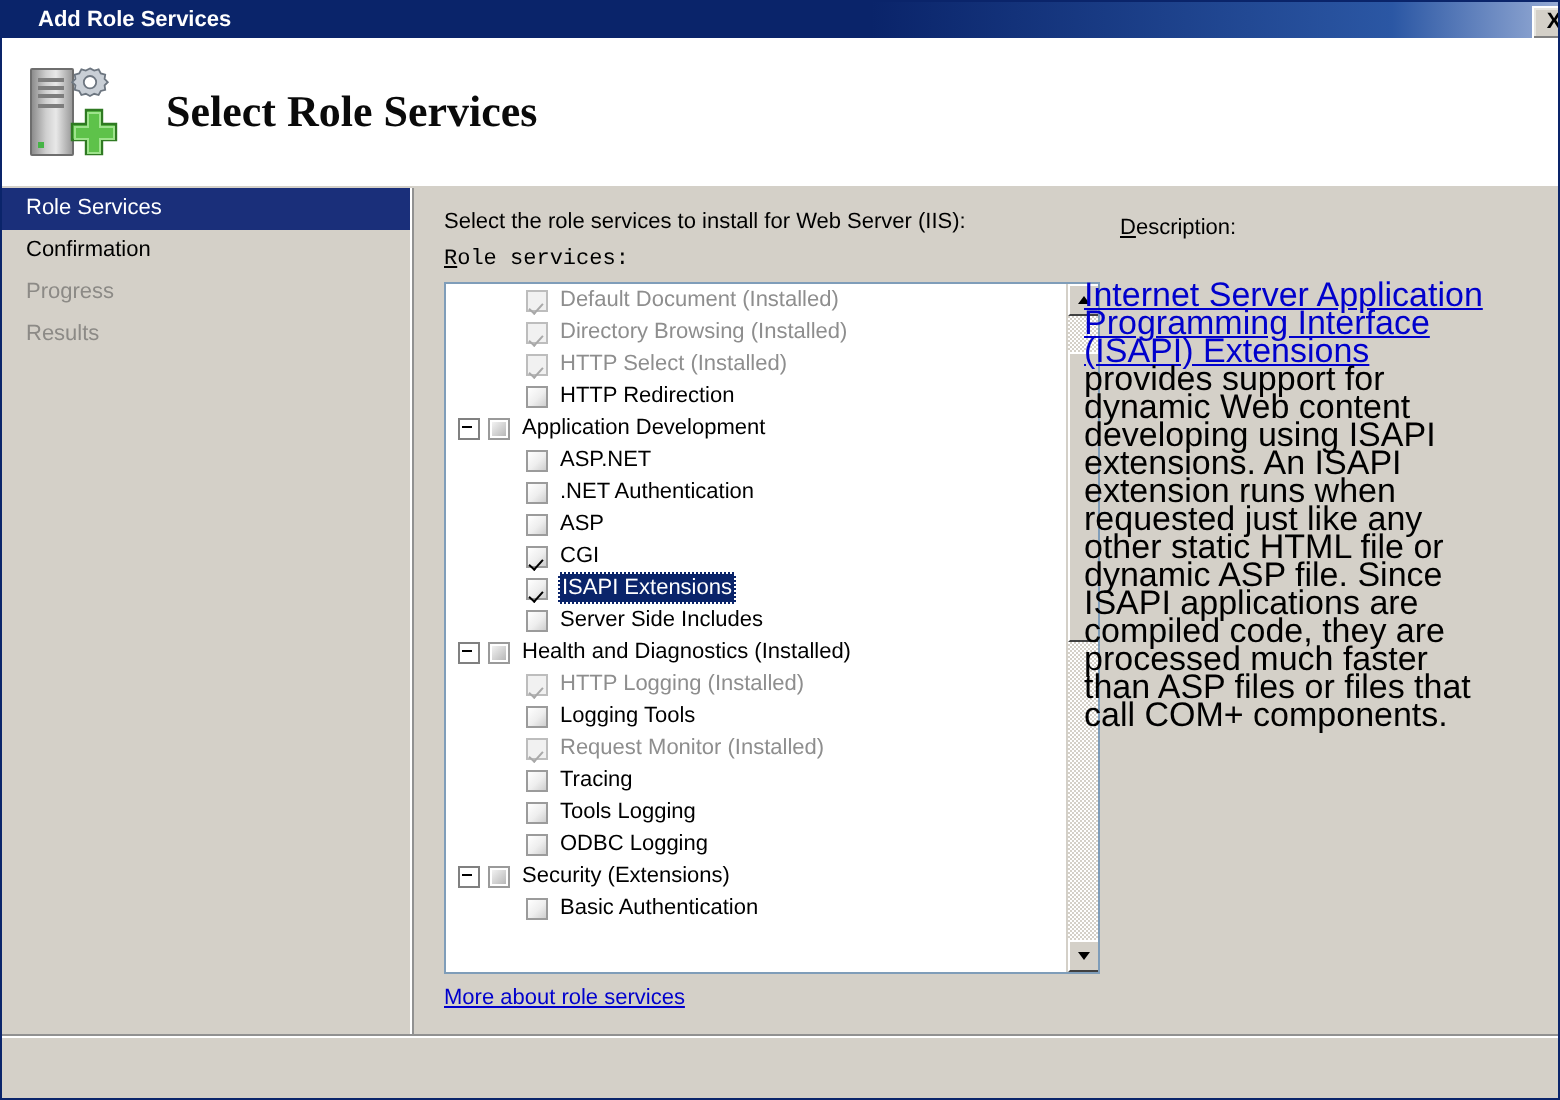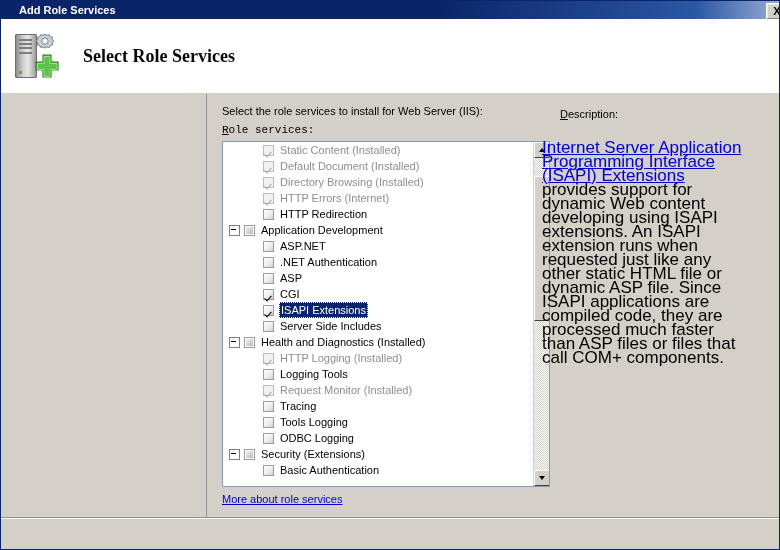--- a/index.html
+++ b/index.html
@@ -44,21 +44,21 @@
   .header{
     position:absolute;left:0;top:18px;width:778px;height:74px;
     background:#ffffff;
     display:flex;align-items:center;
     border-bottom:1px solid #d4d0c8;
   }
   .hdr-icon{
     position:relative;width:56px;height:52px;margin-left:10px;flex:0 0 auto;
   }
   .hdr-title{
-    font-size:18px;font-weight:bold;color:#0a0a0a;margin-left:16px;
+    font-size:22px;font-weight:bold;color:#0a0a0a;margin-left:16px;
     font-family:"Liberation Serif", serif;
   }
 
   
   .tower{
     position:absolute;left:4px;top:4px;width:20px;height:42px;
     background:linear-gradient(to right,#8d8d8d 0%,#cfcfcf 35%,#e8e8e8 60%,#9a9a9a 100%);
     border:1px solid #6e6e6e;border-radius:1px;
   }
   .tower .slot{
@@ -252,48 +252,57 @@
         <circle cx="12" cy="9.1" r="3.1" fill="#ffffff" stroke="#6d7680" stroke-width="0.9"></circle>
       </svg>
       <svg class="plus" viewBox="0 0 28 28">
         <path d="M10 3h8v7h7v8h-7v7h-8v-7H3v-8h7z" fill="#5ec24a" stroke="#2f7a22" stroke-width="1.2"></path>
         <path d="M11 4.5h6v7h7v6h-7v7h-6v-7H4.5v-6H11z" fill="none" stroke="#9ee38c" stroke-width="1"></path>
       </svg>
     </div>
     <div class="hdr-title">Select Role Services</div>
   </div>
 
+  <div class="leftnav">
+    <div class="navitem active">
+      <span>Role Services</span>
+    </div>
+    <div class="navitem">
+      <span>Confirmation</span>
+    </div>
+    <div class="navitem dim">
+      <span>Progress</span>
+    </div>
+    <div class="navitem dim">
+      <span>Results</span>
+    </div>
+  </div>
   <div class="navdiv"></div>
 
   <div class="main">
     <div class="instr">Select the role services to install for Web Server (IIS):</div>
     <div class="lbl-roleservices"><span class="u">R</span><span>ole services:</span></div>
     <div class="lbl-desc"><span class="u">D</span>escription:</div>
 
     <div class="listbox">
       <div class="listinner" id="tree-rows">
           <div class="row dim">
             <span class="expander spacer" style="margin-left: 27px;"></span>
             <span class="cb checked disabled"></span>
-            <span class="lbltext">Static Content  (Installed)</span>
-          </div>
-          <div class="row dim">
-            <span class="expander spacer" style="margin-left: 27px;"></span>
-            <span class="cb checked disabled"></span>
             <span class="lbltext">Default Document  (Installed)</span>
           </div>
           <div class="row dim">
             <span class="expander spacer" style="margin-left: 27px;"></span>
             <span class="cb checked disabled"></span>
             <span class="lbltext">Directory Browsing  (Installed)</span>
           </div>
           <div class="row dim">
             <span class="expander spacer" style="margin-left: 27px;"></span>
             <span class="cb checked disabled"></span>
-            <span class="lbltext">HTTP Errors  (Internet)</span>
+            <span class="lbltext">HTTP Select  (Installed)</span>
           </div>
           <div class="row">
             <span class="expander spacer" style="margin-left: 27px;"></span>
             <span class="cb"></span>
             <span class="lbltext">HTTP Redirection</span>
           </div>
           <div class="row">
             <span class="expander" style="margin-left: 6px;"></span>
             <span class="grpicon"></span>
             <span class="lbltext">Application Development</span>

